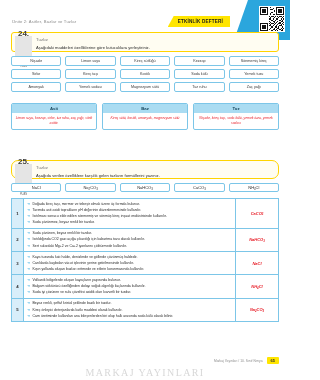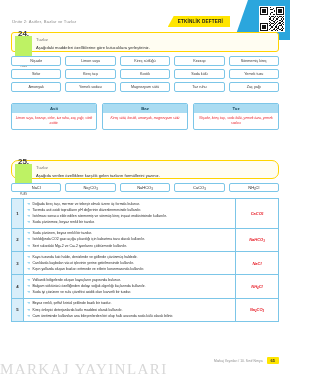--- a/index.html
+++ b/index.html
@@ -35,21 +35,21 @@
     clip-path:polygon(6px 0,100% 0,100% 100%,0 100%);
   }
   
   .qbox{
     position:absolute;left:11px;right:11px;
     border:0.7px solid #ffd400;border-radius:3px;
     background:#fffdf2;box-sizing:border-box;
   }
   .qnum{
     position:absolute;left:3px;top:3px;width:17px;height:27px;
-    background:#bef264;display:flex;flex-direction:column;
+    background:#e5e5e5;display:flex;flex-direction:column;
     align-items:center;justify-content:center;line-height:1;gap:28px;
   }
   .qnum .n{font-size:8px;font-weight:bold;color:#3a3a3a;}
   .qnum .p{font-size:2.6px;color:#6a6a6a;margin-top:.5px;}
   .qhead{padding:4px 5px 4px 24px;}
   .qtopic{font-size:4.4px;color:#7a7a7a;margin-bottom:2.5px;}
   .qtext{font-size:4.1px;color:#2b2b2b;line-height:1.25;}
   
   .chips{
     position:absolute;left:11px;right:11px;
@@ -119,22 +119,22 @@
   .footer{
     position:absolute;left:11px;right:11px;bottom:16px;
     display:flex;align-items:center;justify-content:flex-end;gap:4px;
   }
   .fsrc{font-size:3.3px;color:#8d8d8d;}
   .fpage{
     background:#ffe500;color:#333;font-size:4px;font-weight:bold;
     padding:1px 4px;border-radius:1px;
   }
   .watermark{
-    position:absolute;left:0;right:0;bottom:2px;text-align:left;
-    font-family:"Liberation Serif",serif;font-size:15px;
+    position:absolute;left:0;right:0;bottom:2px;text-align:center;
+    font-family:"Liberation Serif",serif;font-size:10px;
     color:#d8d8d8;letter-spacing:1.4px;
   }
 </style>
 </head>
 <body>
 
 <div class="corner-flag"></div>
 <div class="qr">
   <svg viewBox="0 0 21 21" shape-rendering="crispEdges">
     <rect width="21" height="21" fill="#fff"></rect>

